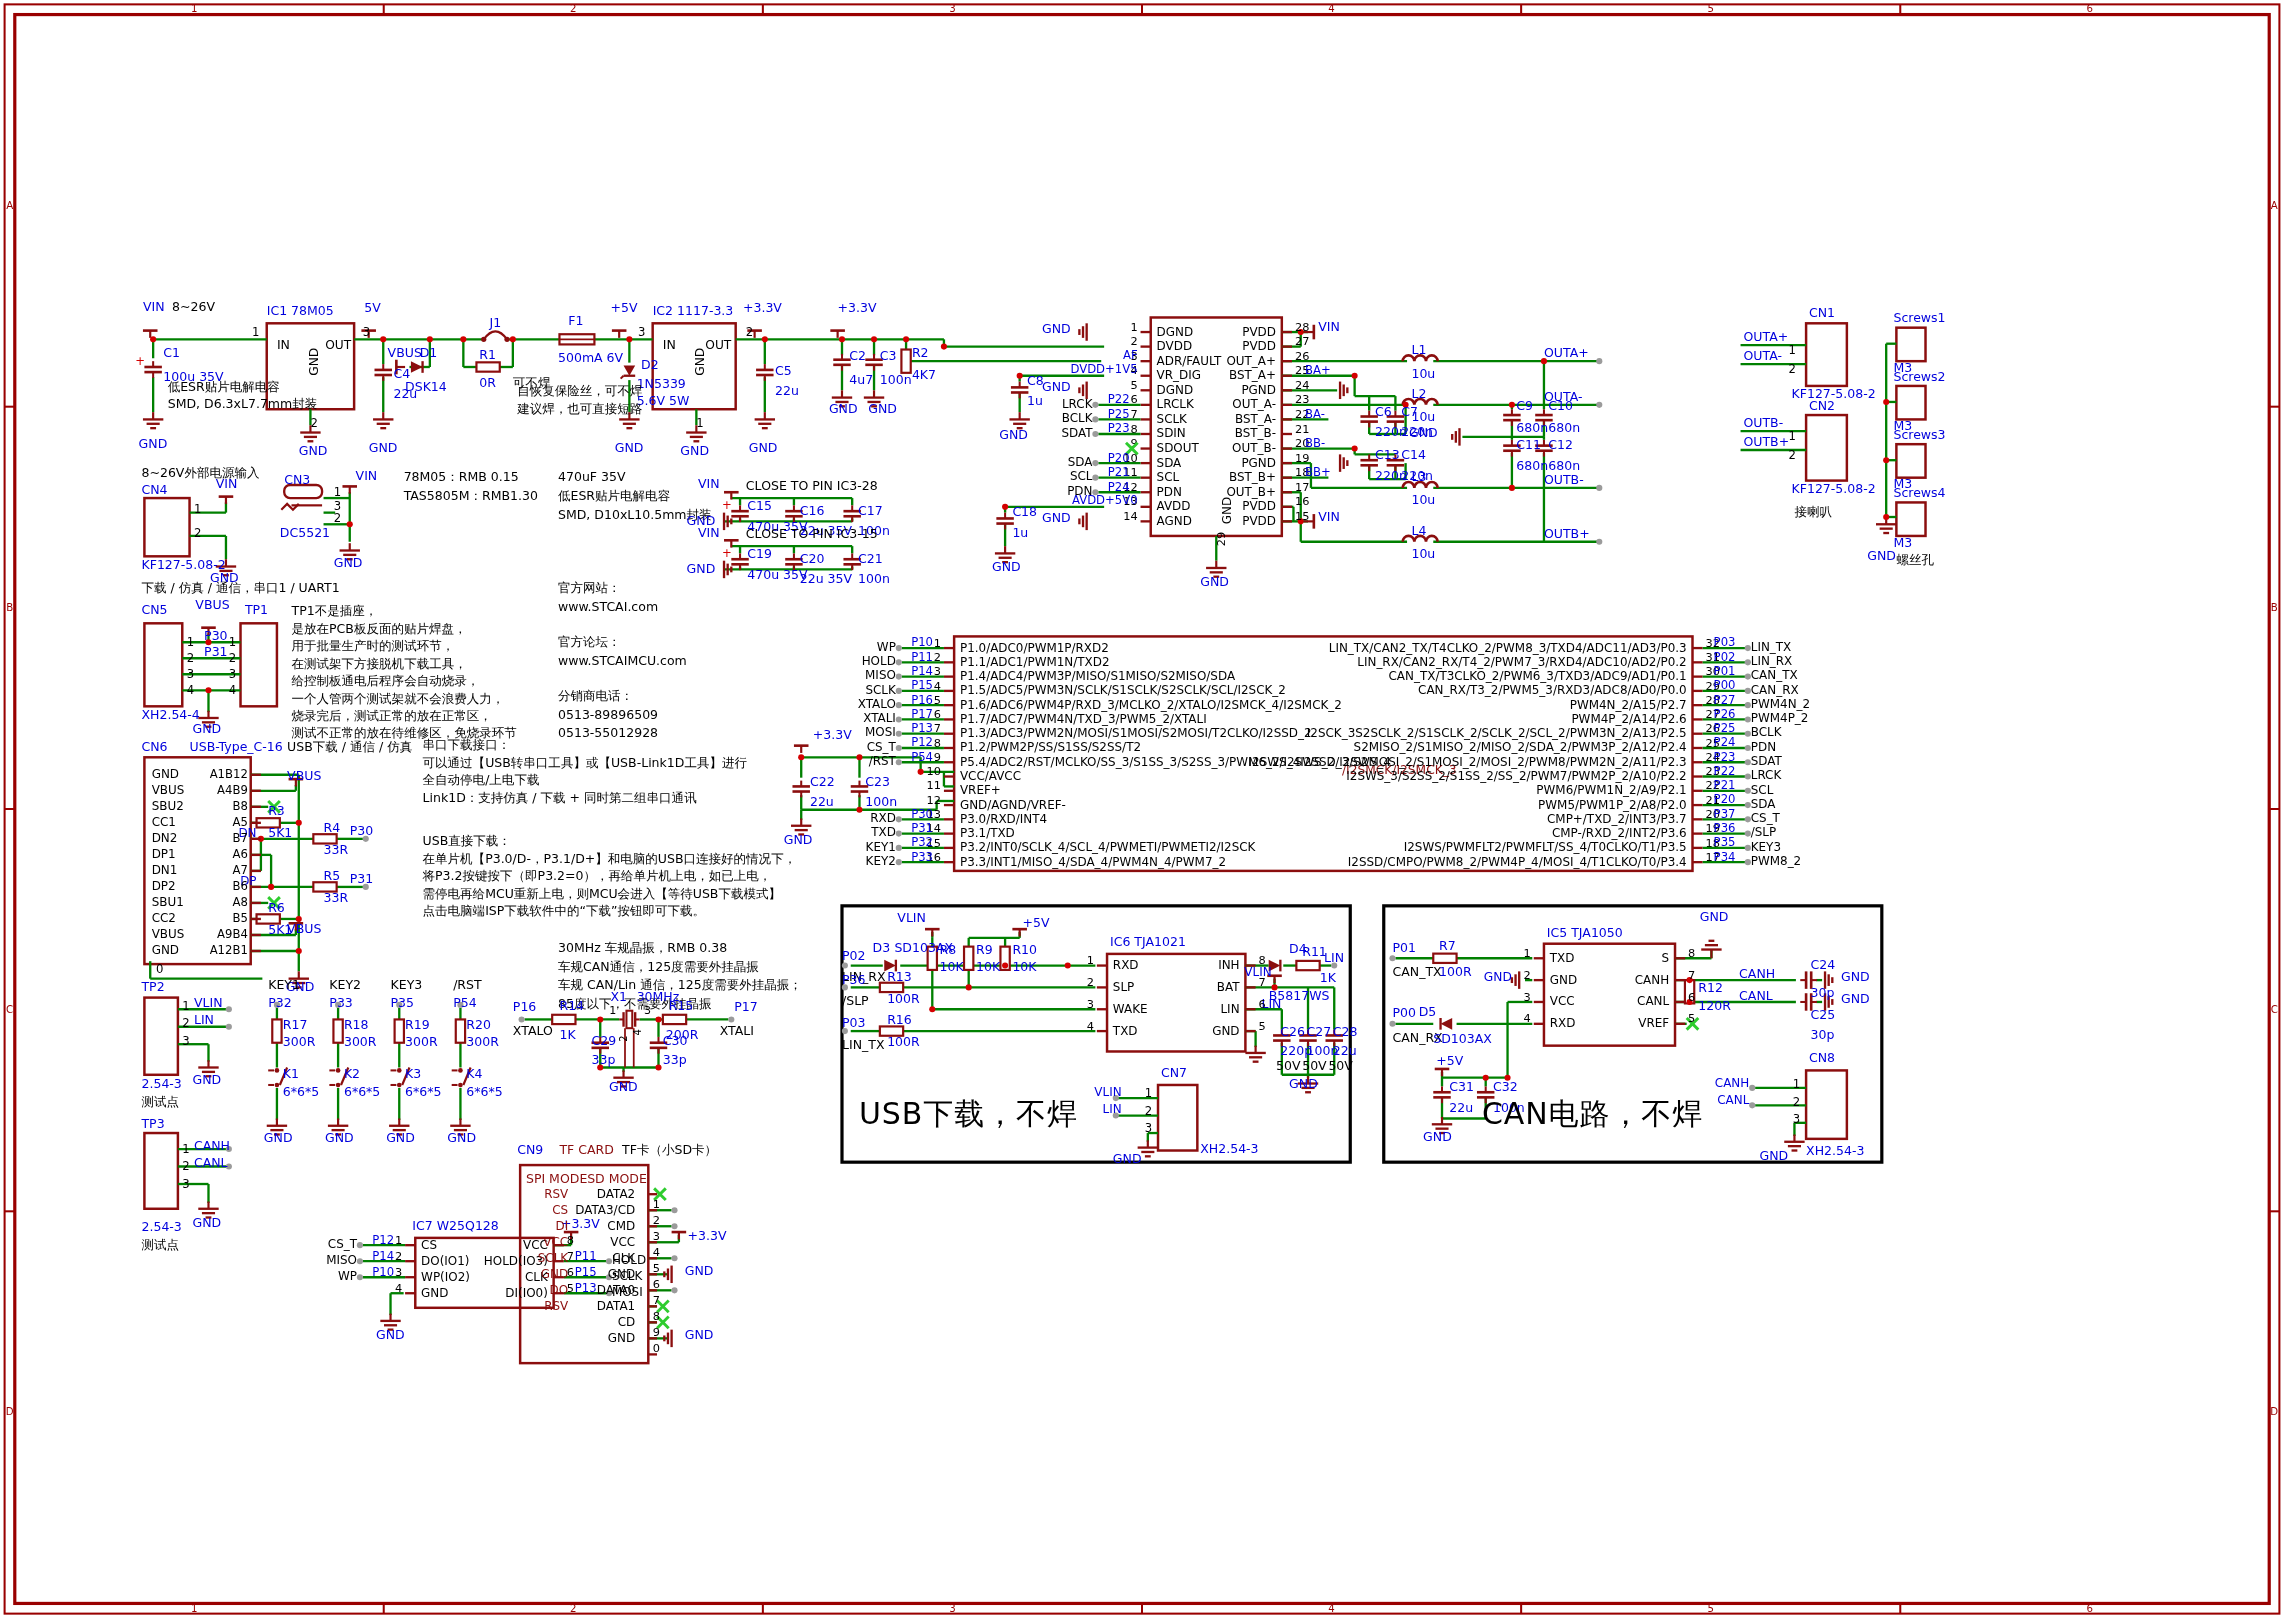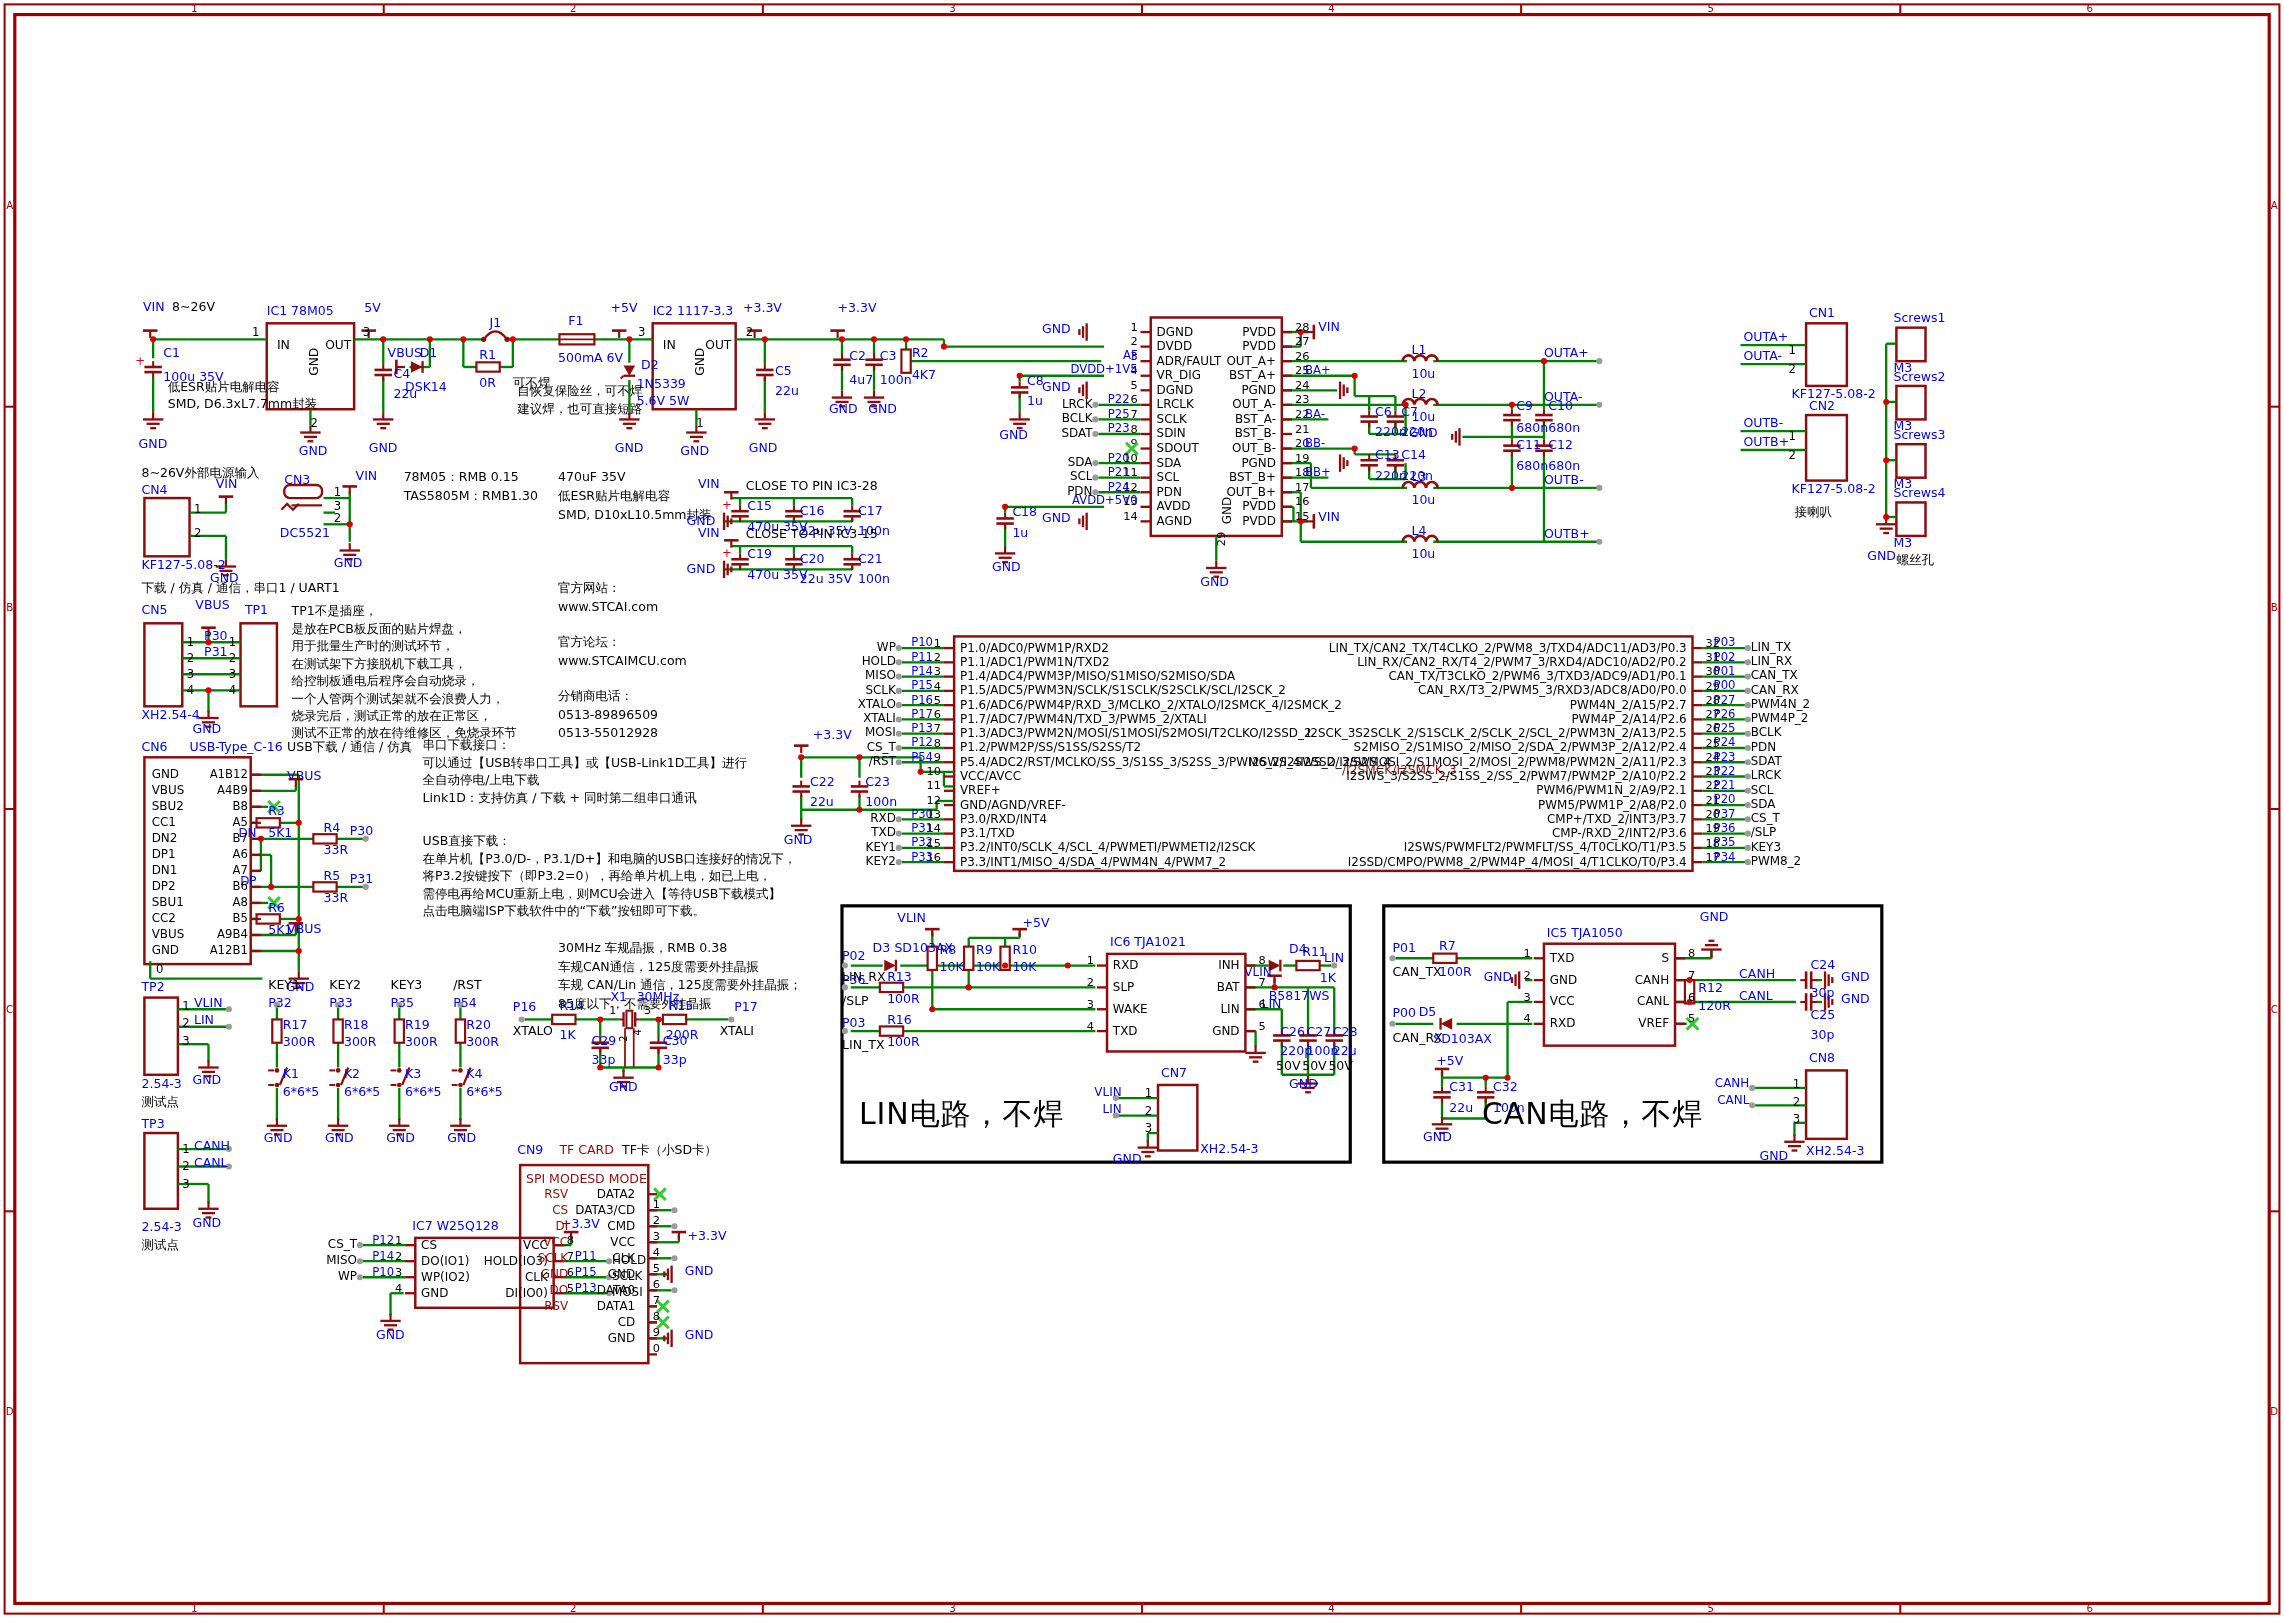--- a/index.html
+++ b/index.html
@@ -1724,16 +1724,16 @@
       <line x1="445" y1="919" x2="451" y2="919" stroke="#8B0E0E" stroke-width="1.6"></line>
       <text x="436" y="919" fill="#000000" font-size="8.2" text-anchor="end" dominant-baseline="middle">GND</text>
       <text x="448" y="915.5" fill="#000000" font-size="7.8" text-anchor="start" dominant-baseline="middle">9</text>
       <line x1="445" y1="930" x2="451" y2="930" stroke="#8B0E0E" stroke-width="1.6"></line>
       <text x="448" y="926.5" fill="#000000" font-size="7.8" text-anchor="start" dominant-baseline="middle">0</text>
       <line x1="429" y1="706" x2="429" y2="733" stroke="#8B0E0E" stroke-width="1.2"></line>
       <line x1="435" y1="706" x2="435" y2="733" stroke="#8B0E0E" stroke-width="1.2"></line>
       <text x="428" y="711" fill="#000000" font-size="6.8" text-anchor="end" dominant-baseline="middle" transform="rotate(-90 428 711)">2</text>
       <text x="438" y="711" fill="#000000" font-size="6.8" text-anchor="start" dominant-baseline="middle" transform="rotate(-90 438 711)">4</text>
     </svg>
-  <div class="bigcap" style="left:859px;top:1094px;">LIN电路，不焊</div>
+  <div class="bigcap" style="left:859px;top:1094px;">USB下载，不焊</div>
   <div class="bigcap" style="left:1482px;top:1094px;">CAN电路，不焊</div>
 </div>
 
 
 </body></html>

